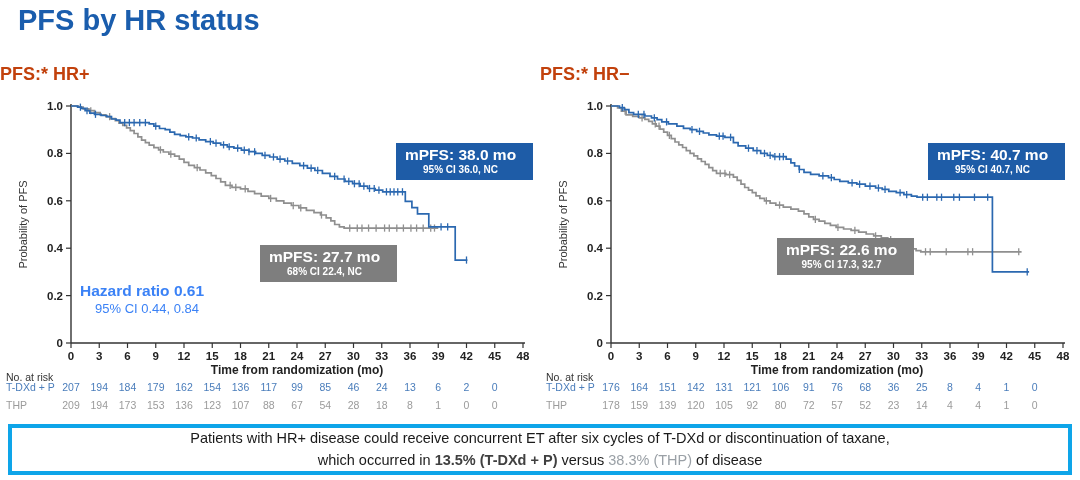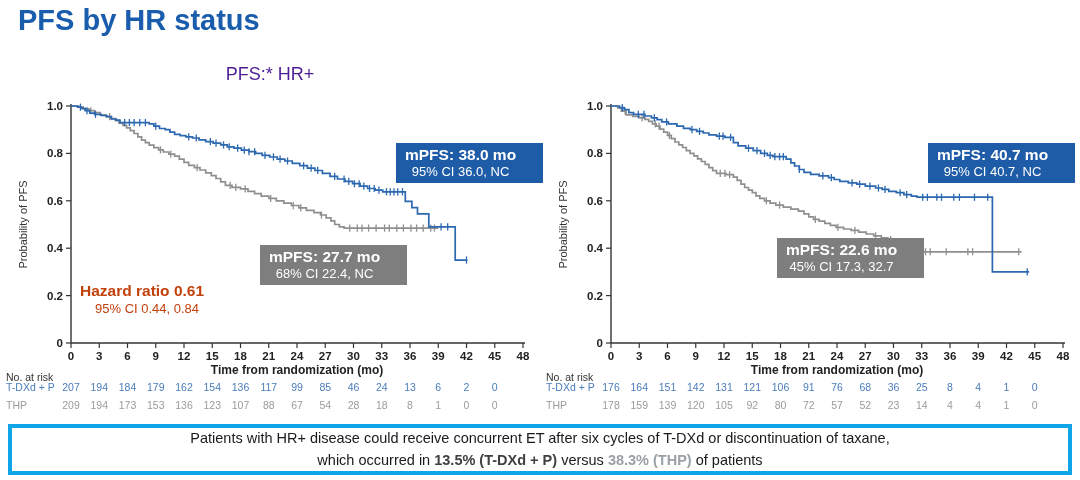--- a/index.html
+++ b/index.html
@@ -7,42 +7,42 @@
               font-family:"Liberation Sans", sans-serif; }
   .slide { position:relative; width:946px; height:480px; background:#fff; }
 
   .page-title { position:absolute; left:18px; top:4px; font-size:29px; font-weight:700;
                 color:#1A5DAD; letter-spacing:0px; }
 
   .panel { position:absolute; top:60px; width:540px; height:360px; }
   .panel.left  { left:0; }
   .panel.right { left:540px; }
 
-  .panel-title { position:absolute; top:4px; left:0; width:540px; text-align:center;
-                 font-size:18px; font-weight:400; color:#4c1d95; }
+  .panel-title { position:absolute; top:4px; left:0; width:540px; text-align:left;
+                 font-size:18px; font-weight:700; color:#c2410c; }
 
   .km-svg { position:absolute; left:0; top:28px; width:540px; height:332px; }
 
-  .mpfs-box { position:absolute; text-align:center; color:#fff; padding:3px 27px 4px 9px;
+  .mpfs-box { position:absolute; text-align:center; color:#fff; padding:3px 17px 4px 9px;
               white-space:nowrap; }
   .mpfs-box .l1 { font-size:15.5px; font-weight:700; line-height:1.15; }
-  .mpfs-box .l2 { font-size:13px; font-weight:400; line-height:1.2; }
+  .mpfs-box .l2 { font-size:10px; font-weight:700; line-height:1.2; }
   .mpfs-blue { background:#1E5CA7; }
   .mpfs-gray { background:#7E7E7E; }
 
-  .hazard { position:absolute; color:#c2410c; white-space:nowrap; }
+  .hazard { position:absolute; color:#3b82f6; white-space:nowrap; }
   .hazard .l1 { font-size:15.5px; font-weight:700; line-height:1.2; }
   .hazard .l2 { font-size:13px;  font-weight:400; line-height:1.25; margin-left:15px; }
 
   .footnote { position:absolute; left:8px; top:424px; width:1064px; height:51px;
               border:4px solid #0ea5e9; display:flex; flex-direction:column;
               align-items:center; justify-content:center; background:#fff; }
   .footnote .fl { font-size:14.5px; color:#1a1a1a; line-height:1.45; text-align:center; }
   .fn-blue { color:#404040; font-weight:700; }
-  .fn-gray { color:#9AA0A6; font-weight:700; }
+  .fn-gray { color:#9AA0A6; font-weight:400; }
 </style>
 </head>
 <body>
 
 <div class="slide">
 
   <h1 class="page-title">PFS by HR status</h1>
 
   <section class="panel left">
     <h2 class="panel-title">PFS:* HR+</h2>
@@ -213,20 +213,21 @@
       <div class="l1">mPFS: 27.7 mo</div>
       <div class="l2">68% CI 22.4, NC</div>
     </div>
     <div class="hazard" style="left:80px; top:222px;">
       <div class="l1">Hazard ratio 0.61</div>
       <div class="l2">95% CI 0.44, 0.84</div>
     </div>
   </section>
 
   <section class="panel right">
+    <h2 class="panel-title">PFS:* HR−</h2>
     <svg class="km-svg" viewBox="0 0 540 332">
         <line x1="71" y1="16" x2="71" y2="255" stroke="#333333" stroke-width="1.4"></line>
         <line x1="71" y1="255" x2="525" y2="255" stroke="#333333" stroke-width="1.4"></line>
         <line x1="71" y1="255" x2="71" y2="260" stroke="#333333" stroke-width="1.2"></line>
         <text x="71" y="272" font-family="&quot;Liberation Sans&quot;, sans-serif" font-size="11.5" font-weight="700" fill="#222222" text-anchor="middle">0</text>
         <line x1="99.25" y1="255" x2="99.25" y2="260" stroke="#333333" stroke-width="1.2"></line>
         <text x="99.25" y="272" font-family="&quot;Liberation Sans&quot;, sans-serif" font-size="11.5" font-weight="700" fill="#222222" text-anchor="middle">3</text>
         <line x1="127.5" y1="255" x2="127.5" y2="260" stroke="#333333" stroke-width="1.2"></line>
         <text x="127.5" y="272" font-family="&quot;Liberation Sans&quot;, sans-serif" font-size="11.5" font-weight="700" fill="#222222" text-anchor="middle">6</text>
         <line x1="155.75" y1="255" x2="155.75" y2="260" stroke="#333333" stroke-width="1.2"></line>
@@ -367,22 +368,22 @@
         <text x="466.5" y="321" font-family="&quot;Liberation Sans&quot;, sans-serif" font-size="10.5" fill="#9B9B9B" text-anchor="middle">1</text>
         <text x="494.75" y="321" font-family="&quot;Liberation Sans&quot;, sans-serif" font-size="10.5" fill="#9B9B9B" text-anchor="middle">0</text>
       </svg>
 
     <div class="mpfs-box mpfs-blue" style="left:388px; top:83px;">
       <div class="l1">mPFS: 40.7 mo</div>
       <div class="l2">95% CI 40.7, NC</div>
     </div>
     <div class="mpfs-box mpfs-gray" style="left:237px; top:178px;">
       <div class="l1">mPFS: 22.6 mo</div>
-      <div class="l2">45% CI 17.3, 32.7</div>
+      <div class="l2">95% CI 17.3, 32.7</div>
     </div>
   </section>
 
   <div class="footnote">
     <div class="fl">Patients with HR+ disease could receive concurrent ET after six cycles of T-DXd or discontinuation of taxane,</div>
-    <div class="fl"><span>which occurred in </span><span class="fn-blue">13.5% (T-DXd + P)</span><span> versus </span><span class="fn-gray">38.3% (THP)</span><span> of patients</span></div>
+    <div class="fl"><span>which occurred in </span><span class="fn-blue">13.5% (T-DXd + P)</span><span> versus </span><span class="fn-gray">38.3% (THP)</span><span> of disease</span></div>
   </div>
 
 </div>
 
 </body></html>

